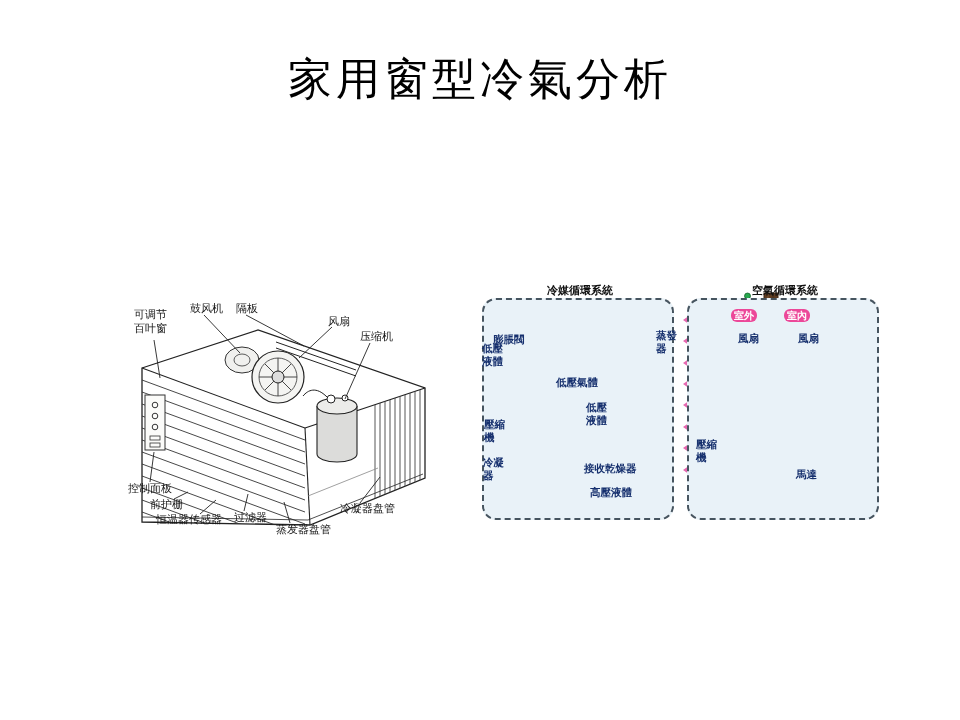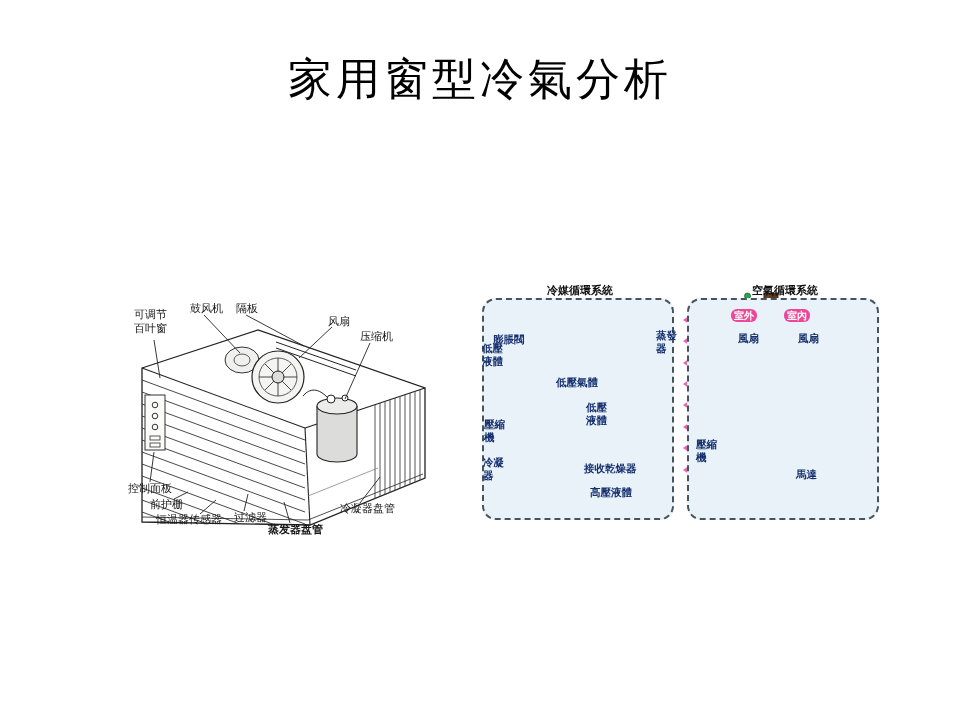--- a/index.html
+++ b/index.html
@@ -141,21 +141,21 @@
 
     <div class="albl" style="left:16px; top:12px; width:34px;">可调节百叶窗</div>
     <div class="albl" style="left:72px; top:6px;">鼓风机</div>
     <div class="albl" style="left:118px; top:6px;">隔板</div>
     <div class="albl" style="left:210px; top:19px;">风扇</div>
     <div class="albl" style="left:242px; top:34px;">压缩机</div>
     <div class="albl" style="left:10px; top:186px;">控制面板</div>
     <div class="albl" style="left:32px; top:202px;">前护栅</div>
     <div class="albl" style="left:38px; top:217px;">恒温器传感器</div>
     <div class="albl" style="left:116px; top:215px;">过滤器</div>
-    <div class="albl" style="left:150px; top:227px;font-weight:bold;">蒸发器盘管</div>
+    <div class="albl" style="left:158px; top:227px;">蒸发器盘管</div>
     <div class="albl" style="left:222px; top:206px;">冷凝器盘管</div>
   </div>
 
   <div class="panel" style="left:478px; top:283px;">
     <div class="panel-title">冷媒循環系統</div>
     <div class="panel-box"></div>
     <svg class="pv" width="192" height="222" viewBox="0 0 192 222">
 
       <g fill="none" stroke="#2b7fd4" stroke-width="4" stroke-linejoin="round">
         <path d="M66,21 H38 V49"></path>

